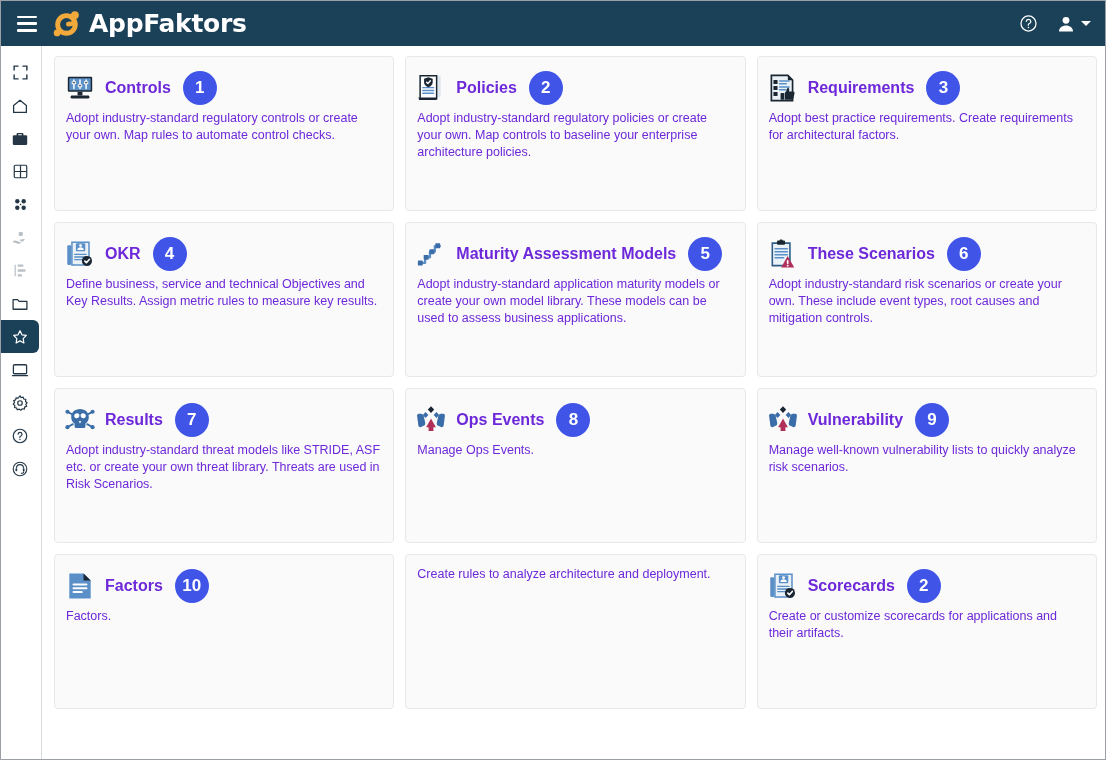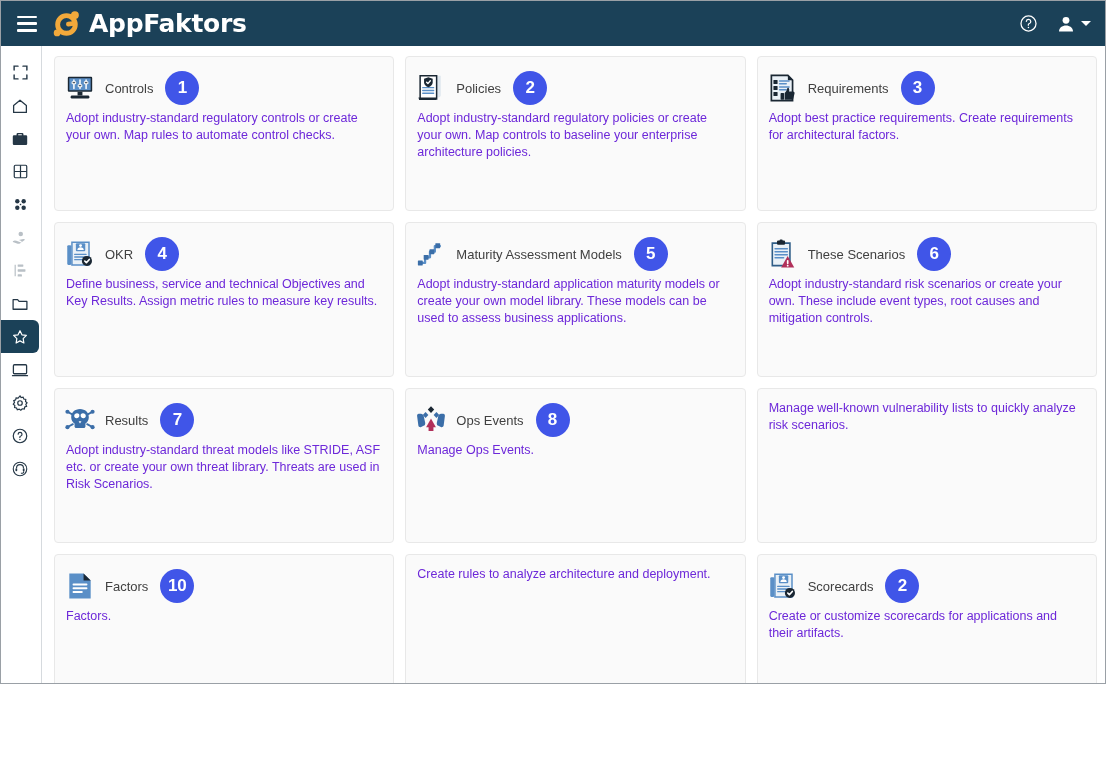--- a/index.html
+++ b/index.html
@@ -3,21 +3,21 @@
 <meta charset="utf-8">
 <style>
   * { box-sizing: border-box; margin: 0; padding: 0; }
   html, body {
     width: 1106px; height: 760px;
     font-family: "Liberation Sans", sans-serif;
     background: #ffffff;
     overflow: hidden;
   }
   .app {
-    width: 1106px; height: 684px;
+    width: 1106px; height: 760px;
     display: flex; flex-direction: column;
     border: 1px solid #9aa0a6;
     background: #ffffff;
   }
 
   
   .header {
     height: 45px; min-height: 45px;
     background: #1b4158;
     display: flex; align-items: center;
@@ -90,21 +90,21 @@
   }
   .card-head {
     display: flex; align-items: center;
     height: 42px;
   }
   .card-icon {
     width: 32px; height: 32px; flex-shrink: 0;
     display: flex; align-items: center; justify-content: center;
   }
   .card-title {
-    font-size: 13px; font-weight: normal; color: #404040;
+    font-size: 16px; font-weight: bold; color: #6d28d9;
     margin-left: 9px; white-space: nowrap;
   }
   .badge {
     width: 34px; height: 34px; border-radius: 50%;
     background: #4055e8;
     color: #ffffff; font-size: 17px; font-weight: bold;
     display: flex; align-items: center; justify-content: center;
     margin-left: 12px; flex-shrink: 0;
     font-family: "Liberation Sans", sans-serif;
   }
@@ -435,20 +435,35 @@
                 <path d="M16 21c1.4 0 2.6 1 2.6 2.4v4.2h-5.2v-4.2c0-1.4 1.2-2.4 2.6-2.4z" fill="#b1305a"></path>
               </svg>
             </div>
             <div class="card-title">Ops Events</div>
             <div class="badge">8</div>
           </div>
           <div class="card-desc">Manage Ops Events.</div>
         </div>
 
         <div class="card">
+          <div class="card-head">
+            <div class="card-icon">
+              <svg width="30" height="30" viewBox="0 0 32 32">
+                <path d="M4.4 9.4c1.8-.6 3.4.6 3.8 2.4l1.6 7c.3 1.4-.4 2.8-1.7 3.4l-2.6 1.2c-1.3.6-2.8-.2-3-1.6L1.2 12c-.3-1.3.5-2.4 1.7-2.6z" fill="#3b6ea8"></path>
+                <path d="M27.6 9.4c-1.8-.6-3.4.6-3.8 2.4l-1.6 7c-.3 1.4.4 2.8 1.7 3.4l2.6 1.2c1.3.6 2.8-.2 3-1.6L30.8 12c.3-1.3-.5-2.4-1.7-2.6z" fill="#3b6ea8"></path>
+                <path d="M16 1.2l3.4 3.6L16 8.4l-3.4-3.6z" fill="#1a2733"></path>
+                <path d="M10.2 7.4l3 3.2-3 3.2-3-3.2z" fill="#3b6ea8"></path>
+                <path d="M21.8 7.4l3 3.2-3 3.2-3-3.2z" fill="#3b6ea8"></path>
+                <path d="M16 14.4l5.2 9.4H10.8z" fill="#b1305a"></path>
+                <path d="M16 21c1.4 0 2.6 1 2.6 2.4v4.2h-5.2v-4.2c0-1.4 1.2-2.4 2.6-2.4z" fill="#b1305a"></path>
+              </svg>
+            </div>
+            <div class="card-title">Vulnerability</div>
+            <div class="badge">9</div>
+          </div>
           <div class="card-desc">Manage well-known vulnerability lists to quickly analyze risk scenarios.</div>
         </div>
 
         <div class="card">
           <div class="card-head">
             <div class="card-icon">
               <svg width="30" height="30" viewBox="0 0 32 32">
                 <path d="M4.6 2.6h15.2l7.6 7.6v19.2H4.6z" fill="#5a8fc7"></path>
                 <path d="M19.8 2.6l7.6 7.6h-7.6z" fill="#1a2733"></path>
                 <g stroke="#ffffff" stroke-width="1.9" stroke-linecap="round">

